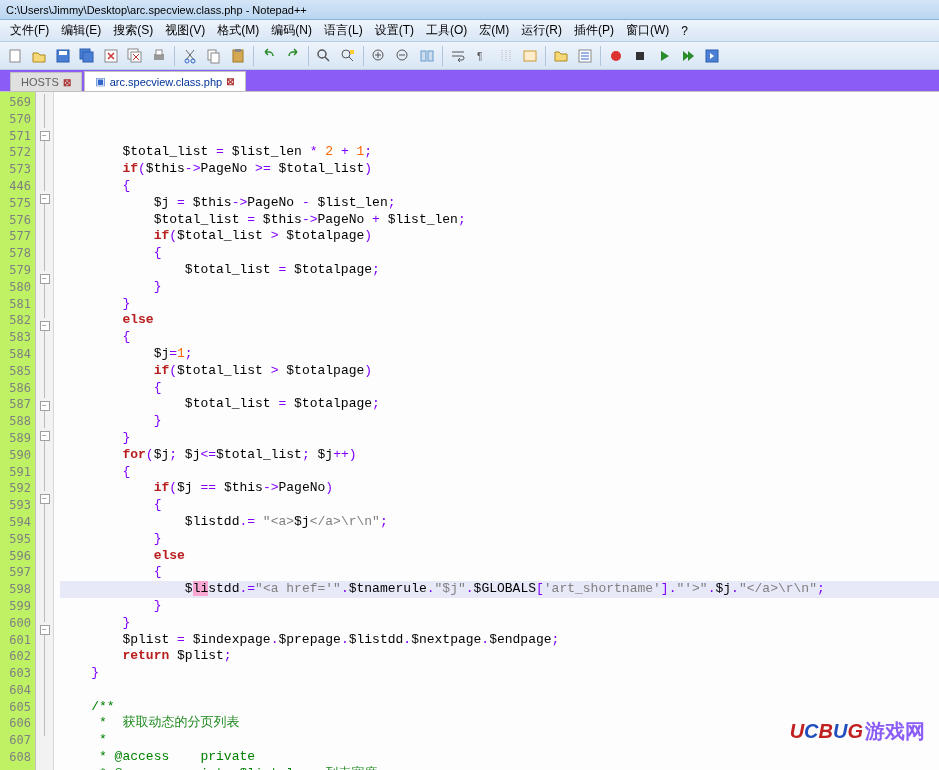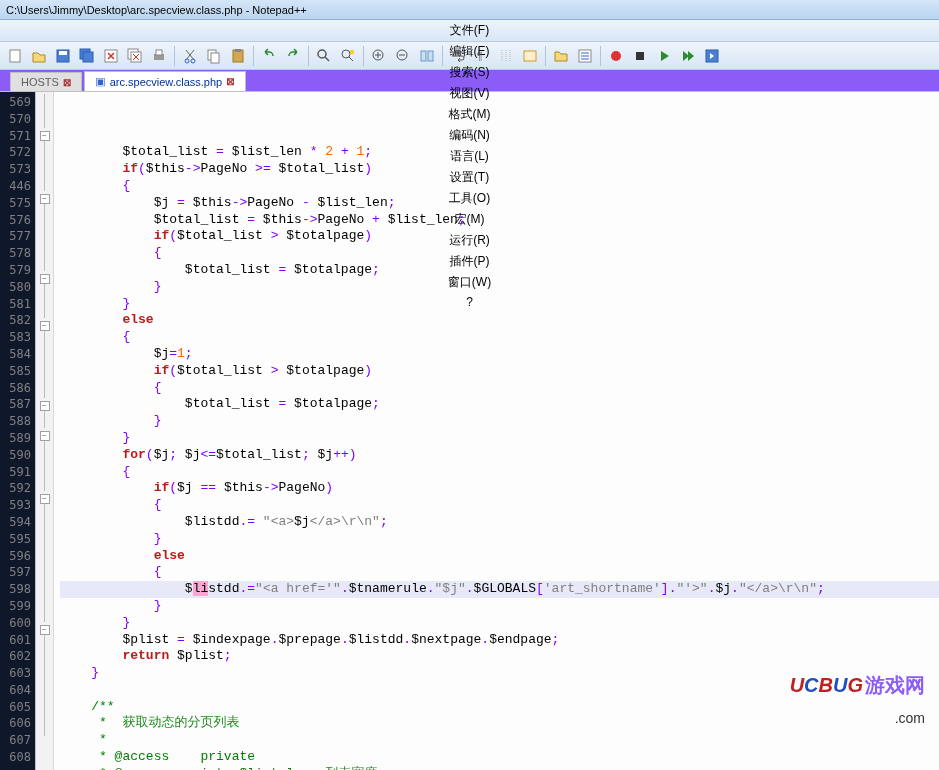--- a/index.html
+++ b/index.html
@@ -1,30 +1,30 @@
 <!DOCTYPE html>
 <html><head>
   <meta charset="utf-8">
   <style>
     * { margin: 0; padding: 0; box-sizing: border-box; }
     body { font-family: "Microsoft YaHei", "SimSun", sans-serif; font-size: 12px; background: #f0f0f0; width: 939px; height: 770px; overflow: hidden; }
     .titlebar { background: linear-gradient(to bottom, #d4e5f7, #bad5f0); height: 20px; display: flex; align-items: center; padding: 0 6px; border-bottom: 1px solid #8ab2db; }
     .titlebar span { color: #000; font-size: 11px; }
-    .menubar { background: linear-gradient(to bottom, #eef4fb, #d8e6f5); height: 22px; display: flex; align-items: center; padding: 0 4px; border-bottom: 1px solid #b8cde3; flex-direction: column; }
+    .menubar { background: linear-gradient(to bottom, #eef4fb, #d8e6f5); height: 22px; display: flex; align-items: center; padding: 0 4px; border-bottom: 1px solid #b8cde3; }
     .menubar .menu-item { padding: 2px 6px; color: #000; cursor: pointer; font-size: 12px; }
     .toolbar { background: linear-gradient(to bottom, #eef4fb, #d8e6f5); height: 28px; display: flex; align-items: center; padding: 2px 4px; gap: 2px; border-bottom: 1px solid #b8cde3; }
     .toolbar .tb-btn { width: 22px; height: 22px; display: flex; align-items: center; justify-content: center; border: 1px solid transparent; border-radius: 2px; cursor: pointer; }
     .toolbar .sep { width: 1px; height: 20px; background: #b0c5db; margin: 0 2px; }
     .tabbar { background: #8b5cf6; height: 22px; display: flex; align-items: flex-end; padding: 0 4px; border-bottom: 1px solid #c0c0c0; }
     .tabbar .tab { padding: 3px 10px; font-size: 11px; border: 1px solid #c0c0c0; border-bottom: none; margin-right: 2px; display: flex; align-items: center; gap: 4px; cursor: pointer; }
     .tabbar .tab.inactive { background: #e0e0e0; color: #606060; }
     .tabbar .tab.active { background: #fff; color: #003399; }
     .tabbar .tab .close-x { color: #aa3333; font-weight: bold; cursor: pointer; font-size: 10px; }
     .editor { display: flex; height: 678px; background: #fdfdfd; }
-    .gutter { width: 36px; background: #0f172a; border-right: 1px solid #c0c0c0; text-align: right; padding-right: 4px; color: #808080; font-family: Consolas, monospace; font-size: 12px; line-height: 16.8px; padding-top: 2px; }
+    .gutter { width: 36px; background: #bef264; border-right: 1px solid #c0c0c0; text-align: right; padding-right: 4px; color: #808080; font-family: Consolas, monospace; font-size: 12px; line-height: 16.8px; padding-top: 2px; }
     .fold { width: 18px; background: #f2f2f2; border-right: 1px solid #d8d8d8; font-family: monospace; font-size: 10px; line-height: 16.8px; color: #808080; padding-top: 2px; }
     .fold .box { width: 10px; height: 10px; border: 1px solid #a0a0a0; margin: 3px auto 0; display: flex; align-items: center; justify-content: center; font-size: 8px; line-height: 8px; background: #fff; }
     .fold .vline { height: 16.8px; border-left: 1px solid #bbb; margin-left: 8px; }
     .code { flex: 1; font-family: Consolas, "Courier New", monospace; font-size: 13px; line-height: 16.8px; padding: 2px 0 0 6px; white-space: pre; color: #000; position: relative; }
     .code .line { height: 16.8px; }
     .code .hl { background: #e7e9f8; display: block; width: 100%; }
     .kw { color: #b91c1c; font-weight: bold; }
     .var { color: #000; }
     .op { color: #8000ff; }
     .num { color: #ff6600; }
@@ -412,15 +412,14 @@
         <div class="vline"></div>
       </div>
       <div>
         <div class="vline"></div>
       </div>
     </div>
   <div class="code" id="codearea">
     
   <div class="line">        <span class="var">$total_list</span><span class="op"> = </span><span class="var">$list_len</span><span class="op"> * </span><span class="num">2</span><span class="op"> + </span><span class="num">1</span><span class="op">;</span></div><div class="line">        <span class="kw">if</span><span class="op">(</span><span class="var">$this</span><span class="op">-&gt;</span><span class="prop">PageNo</span><span class="op"> &gt;= </span><span class="var">$total_list</span><span class="op">)</span></div><div class="line">        <span class="op">{</span></div><div class="line">            <span class="var">$j</span><span class="op"> = </span><span class="var">$this</span><span class="op">-&gt;</span><span class="prop">PageNo</span><span class="op"> - </span><span class="var">$list_len</span><span class="op">;</span></div><div class="line">            <span class="var">$total_list</span><span class="op"> = </span><span class="var">$this</span><span class="op">-&gt;</span><span class="prop">PageNo</span><span class="op"> + </span><span class="var">$list_len</span><span class="op">;</span></div><div class="line">            <span class="kw">if</span><span class="op">(</span><span class="var">$total_list</span><span class="op"> &gt; </span><span class="var">$totalpage</span><span class="op">)</span></div><div class="line">            <span class="op">{</span></div><div class="line">                <span class="var">$total_list</span><span class="op"> = </span><span class="var">$totalpage</span><span class="op">;</span></div><div class="line">            <span class="op">}</span></div><div class="line">        <span class="op">}</span></div><div class="line">        <span class="kw">else</span></div><div class="line">        <span class="op">{</span></div><div class="line">            <span class="var">$j</span><span class="op">=</span><span class="num">1</span><span class="op">;</span></div><div class="line">            <span class="kw">if</span><span class="op">(</span><span class="var">$total_list</span><span class="op"> &gt; </span><span class="var">$totalpage</span><span class="op">)</span></div><div class="line">            <span class="op">{</span></div><div class="line">                <span class="var">$total_list</span><span class="op"> = </span><span class="var">$totalpage</span><span class="op">;</span></div><div class="line">            <span class="op">}</span></div><div class="line">        <span class="op">}</span></div><div class="line">        <span class="kw">for</span><span class="op">(</span><span class="var">$j</span><span class="op">; </span><span class="var">$j</span><span class="op">&lt;=</span><span class="var">$total_list</span><span class="op">; </span><span class="var">$j</span><span class="op">++</span><span class="op">)</span></div><div class="line">        <span class="op">{</span></div><div class="line">            <span class="kw">if</span><span class="op">(</span><span class="var">$j</span><span class="op"> == </span><span class="var">$this</span><span class="op">-&gt;</span><span class="prop">PageNo</span><span class="op">)</span></div><div class="line">            <span class="op">{</span></div><div class="line">                <span class="var">$listdd</span><span class="op">.= </span><span class="str">"&lt;a&gt;</span><span class="var">$j</span><span class="str">&lt;/a&gt;\r\n"</span><span class="op">;</span></div><div class="line">            <span class="op">}</span></div><div class="line">            <span class="kw">else</span></div><div class="line">            <span class="op">{</span></div><div class="line hl">                <span class="var">$</span><span class="sel">li</span><span class="var">stdd</span><span class="op">.=</span><span class="str">"&lt;a href='"</span><span class="op">.</span><span class="var">$tnamerule</span><span class="op">.</span><span class="str">"$j"</span><span class="op">.</span><span class="var">$GLOBALS</span><span class="op">[</span><span class="str">'art_shortname'</span><span class="op">]</span><span class="op">.</span><span class="str">"'&gt;"</span><span class="op">.</span><span class="var">$j</span><span class="op">.</span><span class="str">"&lt;/a&gt;\r\n"</span><span class="op">;</span></div><div class="line">            <span class="op">}</span></div><div class="line">        <span class="op">}</span></div><div class="line">        <span class="var">$plist</span><span class="op"> = </span><span class="var">$indexpage</span><span class="op">.</span><span class="var">$prepage</span><span class="op">.</span><span class="var">$listdd</span><span class="op">.</span><span class="var">$nextpage</span><span class="op">.</span><span class="var">$endpage</span><span class="op">;</span></div><div class="line">        <span class="kw">return</span> <span class="var">$plist</span><span class="op">;</span></div><div class="line">    <span class="op">}</span></div><div class="line"> </div><div class="line">    <span class="cmt">/**</span></div><div class="line">    <span class="cmt"> *  </span><span class="cmt-cn">获取动态的分页列表</span></div><div class="line">    <span class="cmt"> *</span></div><div class="line">    <span class="cmt"> * @access    private</span></div><div class="line">    <span class="cmt"> * @param     int  $list_len  </span><span class="cmt-cn">列表宽度</span></div><div class="watermark">
       <span class="uc"><span class="u">U</span><span class="c">C</span><span class="b">B</span><span class="u2">U</span><span class="g">G</span></span><span class="cn">游戏网</span>
-      <span class="com">.com</span>
     </div></div>
 </div>
 
 </body></html>

